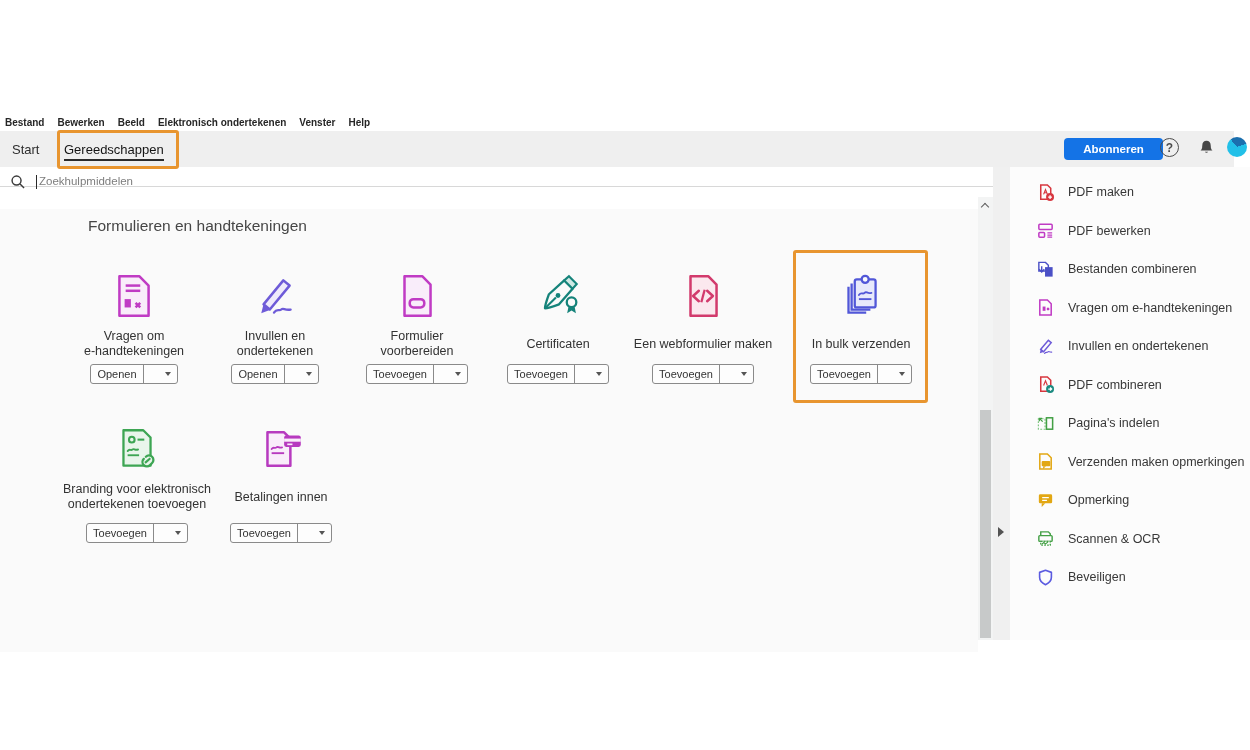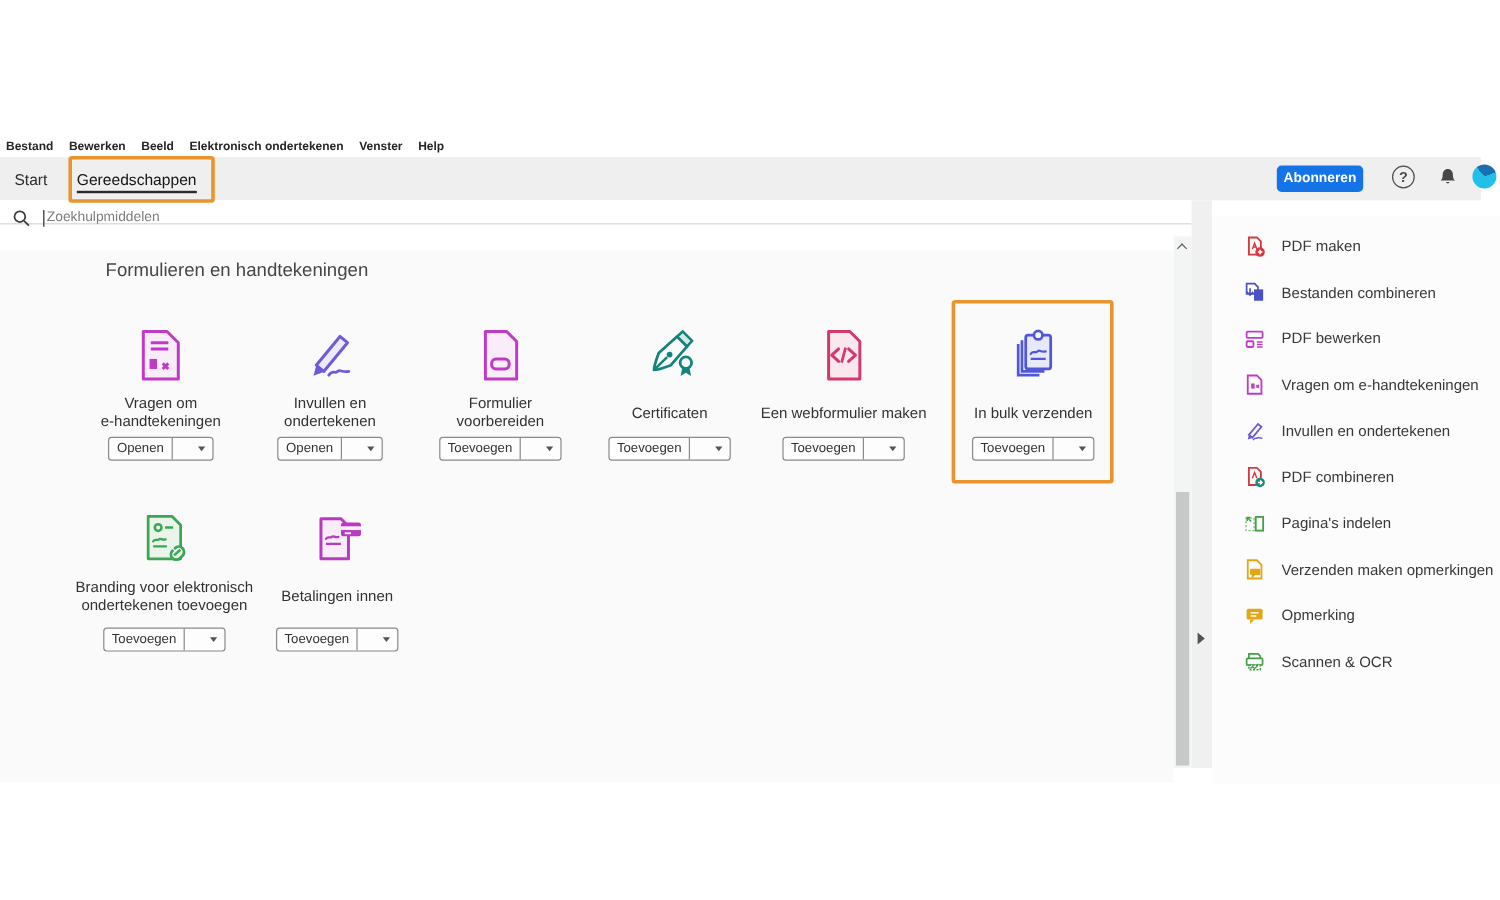--- a/index.html
+++ b/index.html
@@ -11,21 +11,21 @@
   .menu-item { font-size:10px; font-weight:700; color:#262626; white-space:nowrap; cursor:default; }
 
   
   .tabbar { position:absolute; left:0; top:131px; width:1234px; height:36px; background:#efefef; }
   .tab { position:absolute; top:0; height:100%; display:flex; align-items:center; font-size:13px; color:#2e2e2e; }
   .tab-start { left:12px; }
   .tab-tools { left:64px; color:#141414; }
   .tab-underline { position:absolute; left:64px; bottom:6px; width:100px; height:2px; background:#2b2b2b; }
   .tab-highlight { position:absolute; left:57px; top:130px; width:122px; height:39px; border:3px solid #E8952F; border-radius:3px; z-index:6; pointer-events:none; }
 
-  .subscribe-btn { position:absolute; left:1064px; top:138px; width:72px; height:22px; background:#1473E6; border:none; border-radius:4px; color:#fff; font-size:11.5px; font-weight:700; display:flex; align-items:center; justify-content:center; font-family:inherit; }
+  .subscribe-btn { position:absolute; left:1064px; top:138px; width:99px; height:22px; background:#1473E6; border:none; border-radius:4px; color:#fff; font-size:11.5px; font-weight:700; display:flex; align-items:center; justify-content:center; font-family:inherit; }
   .help-btn { position:absolute; left:1160px; top:138px; width:19px; height:19px; border:1.6px solid #4d4d4d; border-radius:50%; color:#4d4d4d; font-size:12px; font-weight:700; display:flex; align-items:center; justify-content:center; background:transparent; }
   .bell-btn { position:absolute; left:1197px; top:138px; width:19px; height:19px; display:flex; align-items:center; justify-content:center; background:transparent; border:none; }
   .avatar { position:absolute; left:1227px; top:137px; width:20px; height:20px; border-radius:50%; background:conic-gradient(from -40deg, #1b6fae 0deg 110deg, #22c0e8 110deg 360deg); }
 
   
   .searchrow { position:absolute; left:0; top:167px; width:993px; height:20px; background:#fff; border-bottom:1px solid #d8d8d8; }
   .search-icon { position:absolute; left:10px; top:7px; }
   .search-cursor { position:absolute; left:36px; top:8px; width:1px; height:14px; background:#2a2a2a; }
   .search-placeholder { position:absolute; left:39px; top:0; height:29px; line-height:29px; font-size:11.5px; color:#7d7d7d; }
 
@@ -50,21 +50,21 @@
   .card-highlight { position:absolute; left:793px; top:41px; width:135px; height:153px; border:3px solid #E8952F; border-radius:3px; pointer-events:none; z-index:5; }
 
   
   .scrollbar { position:absolute; left:978px; top:197px; width:15px; height:443px; background:#f3f4f4; }
   .chev-up { position:absolute; left:4px; top:7px; width:6px; height:6px; border-left:1.7px solid #5e5e5e; border-top:1.7px solid #5e5e5e; transform:rotate(45deg); }
   .scroll-thumb { position:absolute; left:2px; top:213px; width:11px; height:228px; background:#c7c9c9; }
   .gutter { position:absolute; left:993px; top:167px; width:17px; height:473px; background:#f0f0f0; }
   .gutter-arrow { position:absolute; left:5px; top:360px; width:0; height:0; border-left:6px solid #525252; border-top:5px solid transparent; border-bottom:5px solid transparent; }
 
   
-  .panel { position:absolute; left:1010px; top:180px; width:240px; height:473px; background:#fcfcfc; padding-top:6px; }
+  .panel { position:absolute; left:1010px; top:167px; width:240px; height:473px; background:#fcfcfc; padding-top:6px; }
   .panel-item { height:38.5px; display:flex; align-items:center; padding-left:26px; gap:13px; cursor:default; }
   .panel-item svg { flex:none; }
   .panel-label { font-size:12.5px; color:#383838; white-space:nowrap; }
 </style>
 </head>
 <body>
 
 <div class="stage">
 
   <div class="menubar">
@@ -278,34 +278,34 @@
         <path d="M5 2h7l3.5 3.5V17H5z" fill="none" stroke="#D7373F" stroke-width="1.6"></path>
         <path d="M8 12l2-5 2 5m-3.4-1.7h2.8" stroke="#D7373F" stroke-width="1.2" fill="none"></path>
         <circle cx="14.8" cy="14.8" r="4.2" fill="#D7373F"></circle>
         <path d="M14.8 12.8v4M12.8 14.8h4" stroke="#fff" stroke-width="1.4"></path>
       </svg>
       <span class="panel-label">PDF maken</span>
     </div>
 
     <div class="panel-item">
       <svg width="19" height="19" viewBox="0 0 20 20">
+        <rect x="3" y="3.5" width="14" height="5.5" rx="1" fill="none" stroke="#C03BC4" stroke-width="1.6"></rect>
+        <rect x="3" y="12" width="6" height="5" rx="1" fill="none" stroke="#C03BC4" stroke-width="1.6"></rect>
+        <path d="M12 12.6h5M12 14.8h5M12 17h5" stroke="#C03BC4" stroke-width="1.3"></path>
+      </svg>
+      <span class="panel-label">PDF bewerken</span>
+    </div>
+
+    <div class="panel-item">
+      <svg width="19" height="19" viewBox="0 0 20 20">
         <path d="M3 2.5h7l3 3v6H3z" fill="#fff" stroke="#4B50C6" stroke-width="1.5"></path>
         <rect x="9.5" y="7.5" width="8" height="10" fill="#4B50C6"></rect>
         <path d="M6 6.5v6m-2.8-2.8L6 12.5l2.8-2.8" stroke="#4B50C6" stroke-width="1.5" fill="none"></path>
       </svg>
       <span class="panel-label">Bestanden combineren</span>
-    </div>
-
-    <div class="panel-item">
-      <svg width="19" height="19" viewBox="0 0 20 20">
-        <rect x="3" y="3.5" width="14" height="5.5" rx="1" fill="none" stroke="#C03BC4" stroke-width="1.6"></rect>
-        <rect x="3" y="12" width="6" height="5" rx="1" fill="none" stroke="#C03BC4" stroke-width="1.6"></rect>
-        <path d="M12 12.6h5M12 14.8h5M12 17h5" stroke="#C03BC4" stroke-width="1.3"></path>
-      </svg>
-      <span class="panel-label">PDF bewerken</span>
     </div>
 
     <div class="panel-item">
       <svg width="19" height="19" viewBox="0 0 20 20">
         <path d="M4 2h8l4 4v12H4z" fill="none" stroke="#C03BC4" stroke-width="1.6"></path>
         <rect x="7" y="9" width="3" height="4.5" fill="#C03BC4"></rect>
         <path d="M11.6 10.4l2.2 2.2m0-2.2l-2.2 2.2" stroke="#C03BC4" stroke-width="1.4"></path>
       </svg>
       <span class="panel-label">Vragen om e-handtekeningen</span>
     </div>
@@ -359,15 +359,21 @@
     <div class="panel-item">
       <svg width="19" height="19" viewBox="0 0 20 20">
         <path d="M5 7V3h8l2 2v2" stroke="#43A045" stroke-width="1.5" fill="none"></path>
         <rect x="3" y="7" width="14" height="6" rx="1" fill="none" stroke="#43A045" stroke-width="1.5"></rect>
         <path d="M5 13h10v4H5z" fill="#fff" stroke="#43A045" stroke-width="1.4" stroke-dasharray="1.8 1.3"></path>
         <path d="M6.3 15.8l2-1.5 1.7 1.5 2.7-2.3" stroke="#43A045" stroke-width="1.2" fill="none"></path>
       </svg>
       <span class="panel-label">Scannen &amp; OCR</span>
     </div>
 
+    <div class="panel-item">
+      <svg width="19" height="19" viewBox="0 0 20 20">
+        <path d="M10 2.3l6.2 2.3v5.2c0 3.6-2.6 6.2-6.2 7.8-3.6-1.6-6.2-4.2-6.2-7.8V4.6z" fill="none" stroke="#5B5BE0" stroke-width="1.7" stroke-linejoin="round"></path>
+      </svg>
+      <span class="panel-label">Beveiligen</span>
+    </div>
 
   </div>
 </div>
 
 </body></html>

